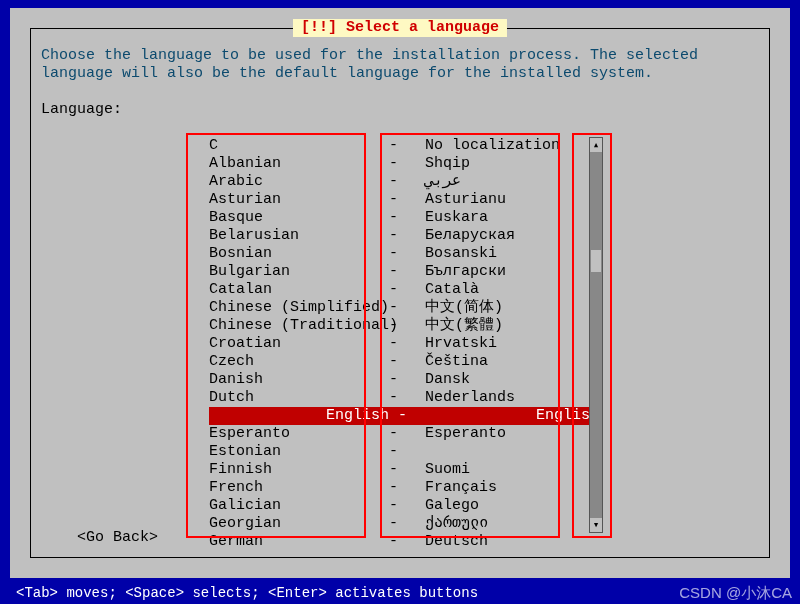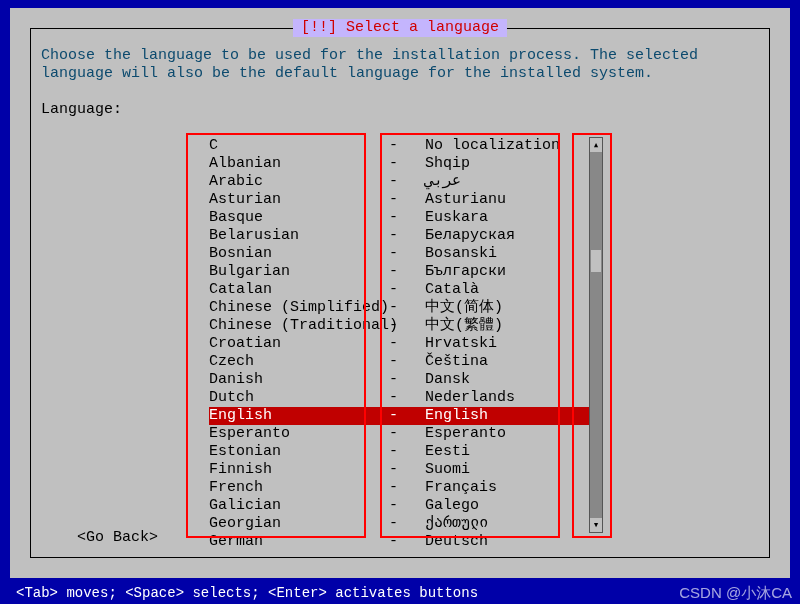--- a/index.html
+++ b/index.html
@@ -21,24 +21,24 @@
     }
     .dialog-border {
       position: absolute;
       left: 20px; top: 20px; right: 20px; bottom: 20px;
       border: 1.5px solid #000;
     }
     .dialog-title {
       position: absolute;
       top: -10px; left: 50%;
       transform: translateX(-50%);
-      background: #c4b5fd;
+      background: #fef9c3;
       padding: 0 8px;
       color: #d00000;
-      font-weight: normal;
+      font-weight: bold;
     }
     .instructions {
       position: absolute;
       left: 10px; top: 18px; right: 10px;
       color: #0c4a6e;
     }
     .label-language {
       position: absolute;
       left: 10px; top: 72px;
     }
@@ -48,20 +48,21 @@
       width: 390px;
     }
     .lang-row {
       display: flex;
       height: 18px;
       white-space: pre;
     }
     .lang-row.selected {
       background: #c00000;
       color: #fff;
+      text-align: right;
     }
     .lang-en { width: 180px; }
     .lang-sep { width: 36px; }
     .lang-native { flex: 1; }
     .scrollbar {
       position: absolute;
       left: 558px; top: 108px;
       width: 14px; height: 396px;
       background: #888;
       border: 1px solid #555;
@@ -128,21 +129,21 @@
         <div class="lang-row"><span class="lang-en">Bulgarian</span><span class="lang-sep">-  </span><span class="lang-native">Български</span></div>
         <div class="lang-row"><span class="lang-en">Catalan</span><span class="lang-sep">-  </span><span class="lang-native">Català</span></div>
         <div class="lang-row"><span class="lang-en">Chinese (Simplified)</span><span class="lang-sep">-  </span><span class="lang-native">中文(简体)</span></div>
         <div class="lang-row"><span class="lang-en">Chinese (Traditional)</span><span class="lang-sep">-  </span><span class="lang-native">中文(繁體)</span></div>
         <div class="lang-row"><span class="lang-en">Croatian</span><span class="lang-sep">-  </span><span class="lang-native">Hrvatski</span></div>
         <div class="lang-row"><span class="lang-en">Czech</span><span class="lang-sep">-  </span><span class="lang-native">Čeština</span></div>
         <div class="lang-row"><span class="lang-en">Danish</span><span class="lang-sep">-  </span><span class="lang-native">Dansk</span></div>
         <div class="lang-row"><span class="lang-en">Dutch</span><span class="lang-sep">-  </span><span class="lang-native">Nederlands</span></div>
         <div class="lang-row selected"><span class="lang-en">English</span><span class="lang-sep">-  </span><span class="lang-native">English</span></div>
         <div class="lang-row"><span class="lang-en">Esperanto</span><span class="lang-sep">-  </span><span class="lang-native">Esperanto</span></div>
-        <div class="lang-row"><span class="lang-en">Estonian</span><span class="lang-sep">-  </span><span class="lang-native">Eesti</span></div>
+        <div class="lang-row"><span class="lang-en">Estonian</span><span class="lang-sep">-  </span></div>
         <div class="lang-row"><span class="lang-en">Finnish</span><span class="lang-sep">-  </span><span class="lang-native">Suomi</span></div>
         <div class="lang-row"><span class="lang-en">French</span><span class="lang-sep">-  </span><span class="lang-native">Français</span></div>
         <div class="lang-row"><span class="lang-en">Galician</span><span class="lang-sep">-  </span><span class="lang-native">Galego</span></div>
         <div class="lang-row"><span class="lang-en">Georgian</span><span class="lang-sep">-  </span><span class="lang-native">ქართული</span></div>
         <div class="lang-row"><span class="lang-en">German</span><span class="lang-sep">-  </span><span class="lang-native">Deutsch</span></div>
       </div>
 
     <div class="scrollbar">
       <div class="scroll-arrow scroll-up">▴</div>
       <div class="scroll-thumb"></div>

